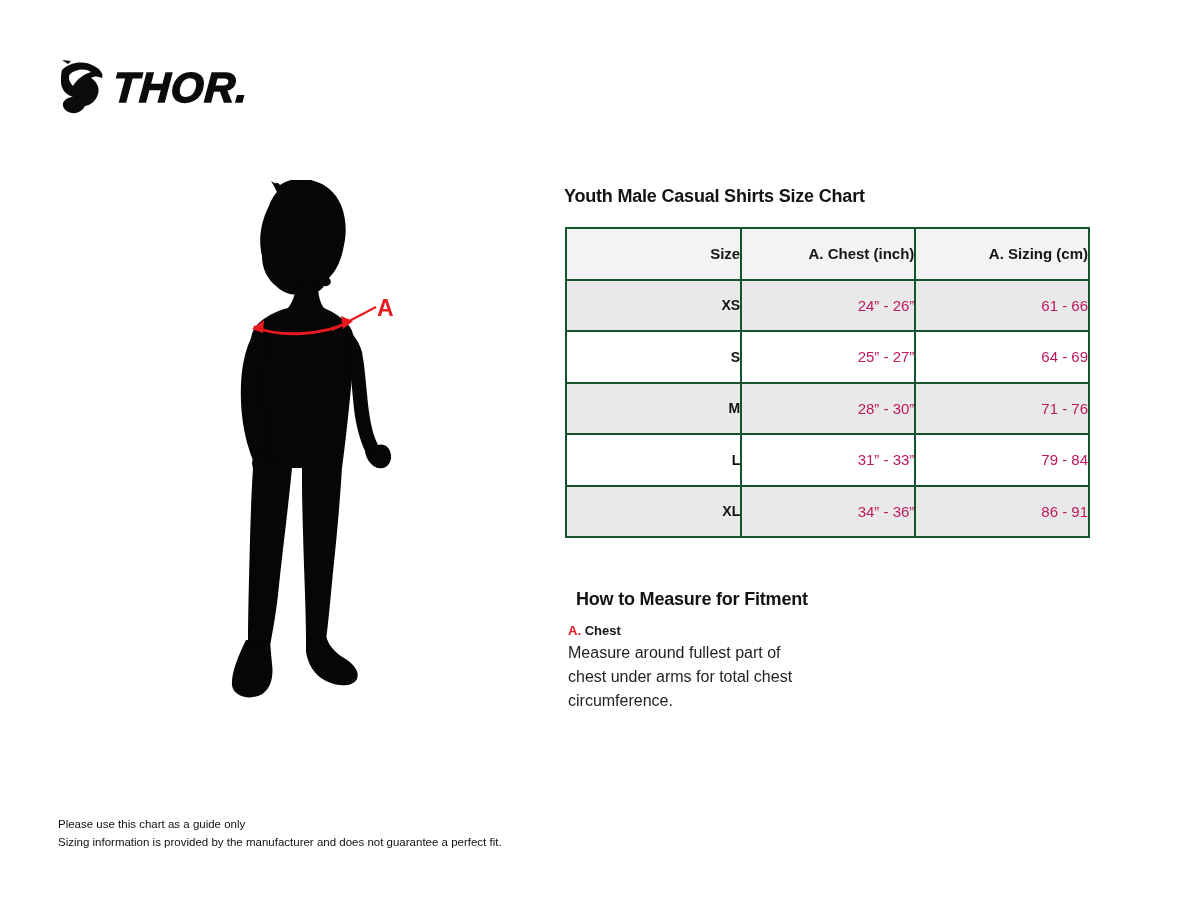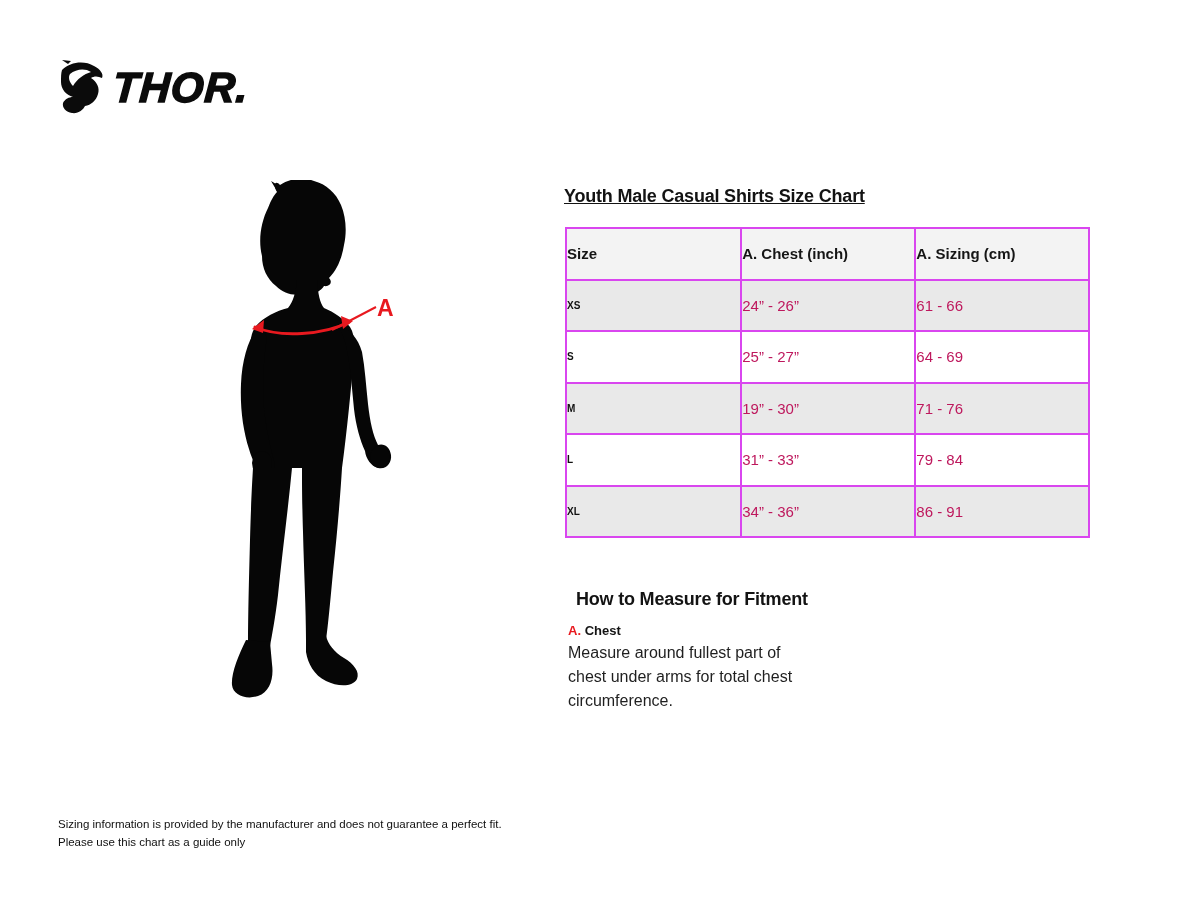--- a/index.html
+++ b/index.html
@@ -19,35 +19,35 @@
   }
 
   
   .figure-wrap { position:absolute; left:220px; top:180px; width:180px; height:530px; }
   .figure-svg { width:100%; height:100%; display:block; }
   .annot-letter { font-family:"Liberation Sans", sans-serif; font-weight:bold; font-size:23px; fill:#e8191f; }
 
   
   .chart-title {
     position:absolute; left:564px; top:186px;
-    font-size:18px; font-weight:bold; letter-spacing:-0.2px; color:#131313;text-decoration:underline;
+    font-size:18px; font-weight:bold; letter-spacing:-0.2px; color:#131313;
   }
   .size-table {
     position:absolute; left:565px; top:227px; width:525px;
     border-collapse:collapse; table-layout:fixed;
   }
   .size-table th, .size-table td {
-    border:2px solid #d946ef; text-align:left; vertical-align:middle;
+    border:2px solid #14532d; text-align:right; vertical-align:middle;
     height:51.5px; padding:0;
   }
   .size-table th { background:#f3f3f3; font-size:15px; font-weight:bold; color:#151515; }
   .size-table tbody tr:nth-child(odd) td { background:#e9e9e9; }
   .size-table tbody tr:nth-child(even) td { background:#ffffff; }
   .size-table td { font-size:15px; color:#be185d; }
-  .size-table td.size-cell { font-weight:bold; font-size:10px; color:#111111; }
+  .size-table td.size-cell { font-weight:bold; font-size:14px; color:#111111; }
 
   
   .measure-title {
     position:absolute; left:564px; top:589px;
     font-size:18px; font-weight:bold; letter-spacing:-0.2px; color:#131313;margin-left:12px;
   }
   .measure-label { position:absolute; left:568px; top:623px; font-size:13px; font-weight:bold; color:#131313; }
   .measure-label .red { color:#e8191f; }
   .measure-desc {
     position:absolute; left:568px; top:641px; width:246px;
@@ -143,21 +143,21 @@
         <td>24” - 26”</td>
         <td>61 - 66</td>
       </tr>
       <tr>
         <td class="size-cell">S</td>
         <td>25” - 27”</td>
         <td>64 - 69</td>
       </tr>
       <tr>
         <td class="size-cell">M</td>
-        <td>19” - 30”</td>
+        <td>28” - 30”</td>
         <td>71 - 76</td>
       </tr>
       <tr>
         <td class="size-cell">L</td>
         <td>31” - 33”</td>
         <td>79 - 84</td>
       </tr>
       <tr>
         <td class="size-cell">XL</td>
         <td>34” - 36”</td>
@@ -167,17 +167,17 @@
   </table>
 
   <div class="measure-title">How to Measure for Fitment</div>
   <div class="measure-label">
     <span class="red">A.</span>
     <span>Chest</span>
   </div>
   <div class="measure-desc">Measure around fullest part of chest under arms for total chest circumference.</div>
 
   <div class="footer">
+    <div>Please use this chart as a guide only</div>
     <div>Sizing information is provided by the manufacturer and does not guarantee a perfect fit.</div>
-    <div>Please use this chart as a guide only</div>
   </div>
 
 </div>
 
 </body></html>

